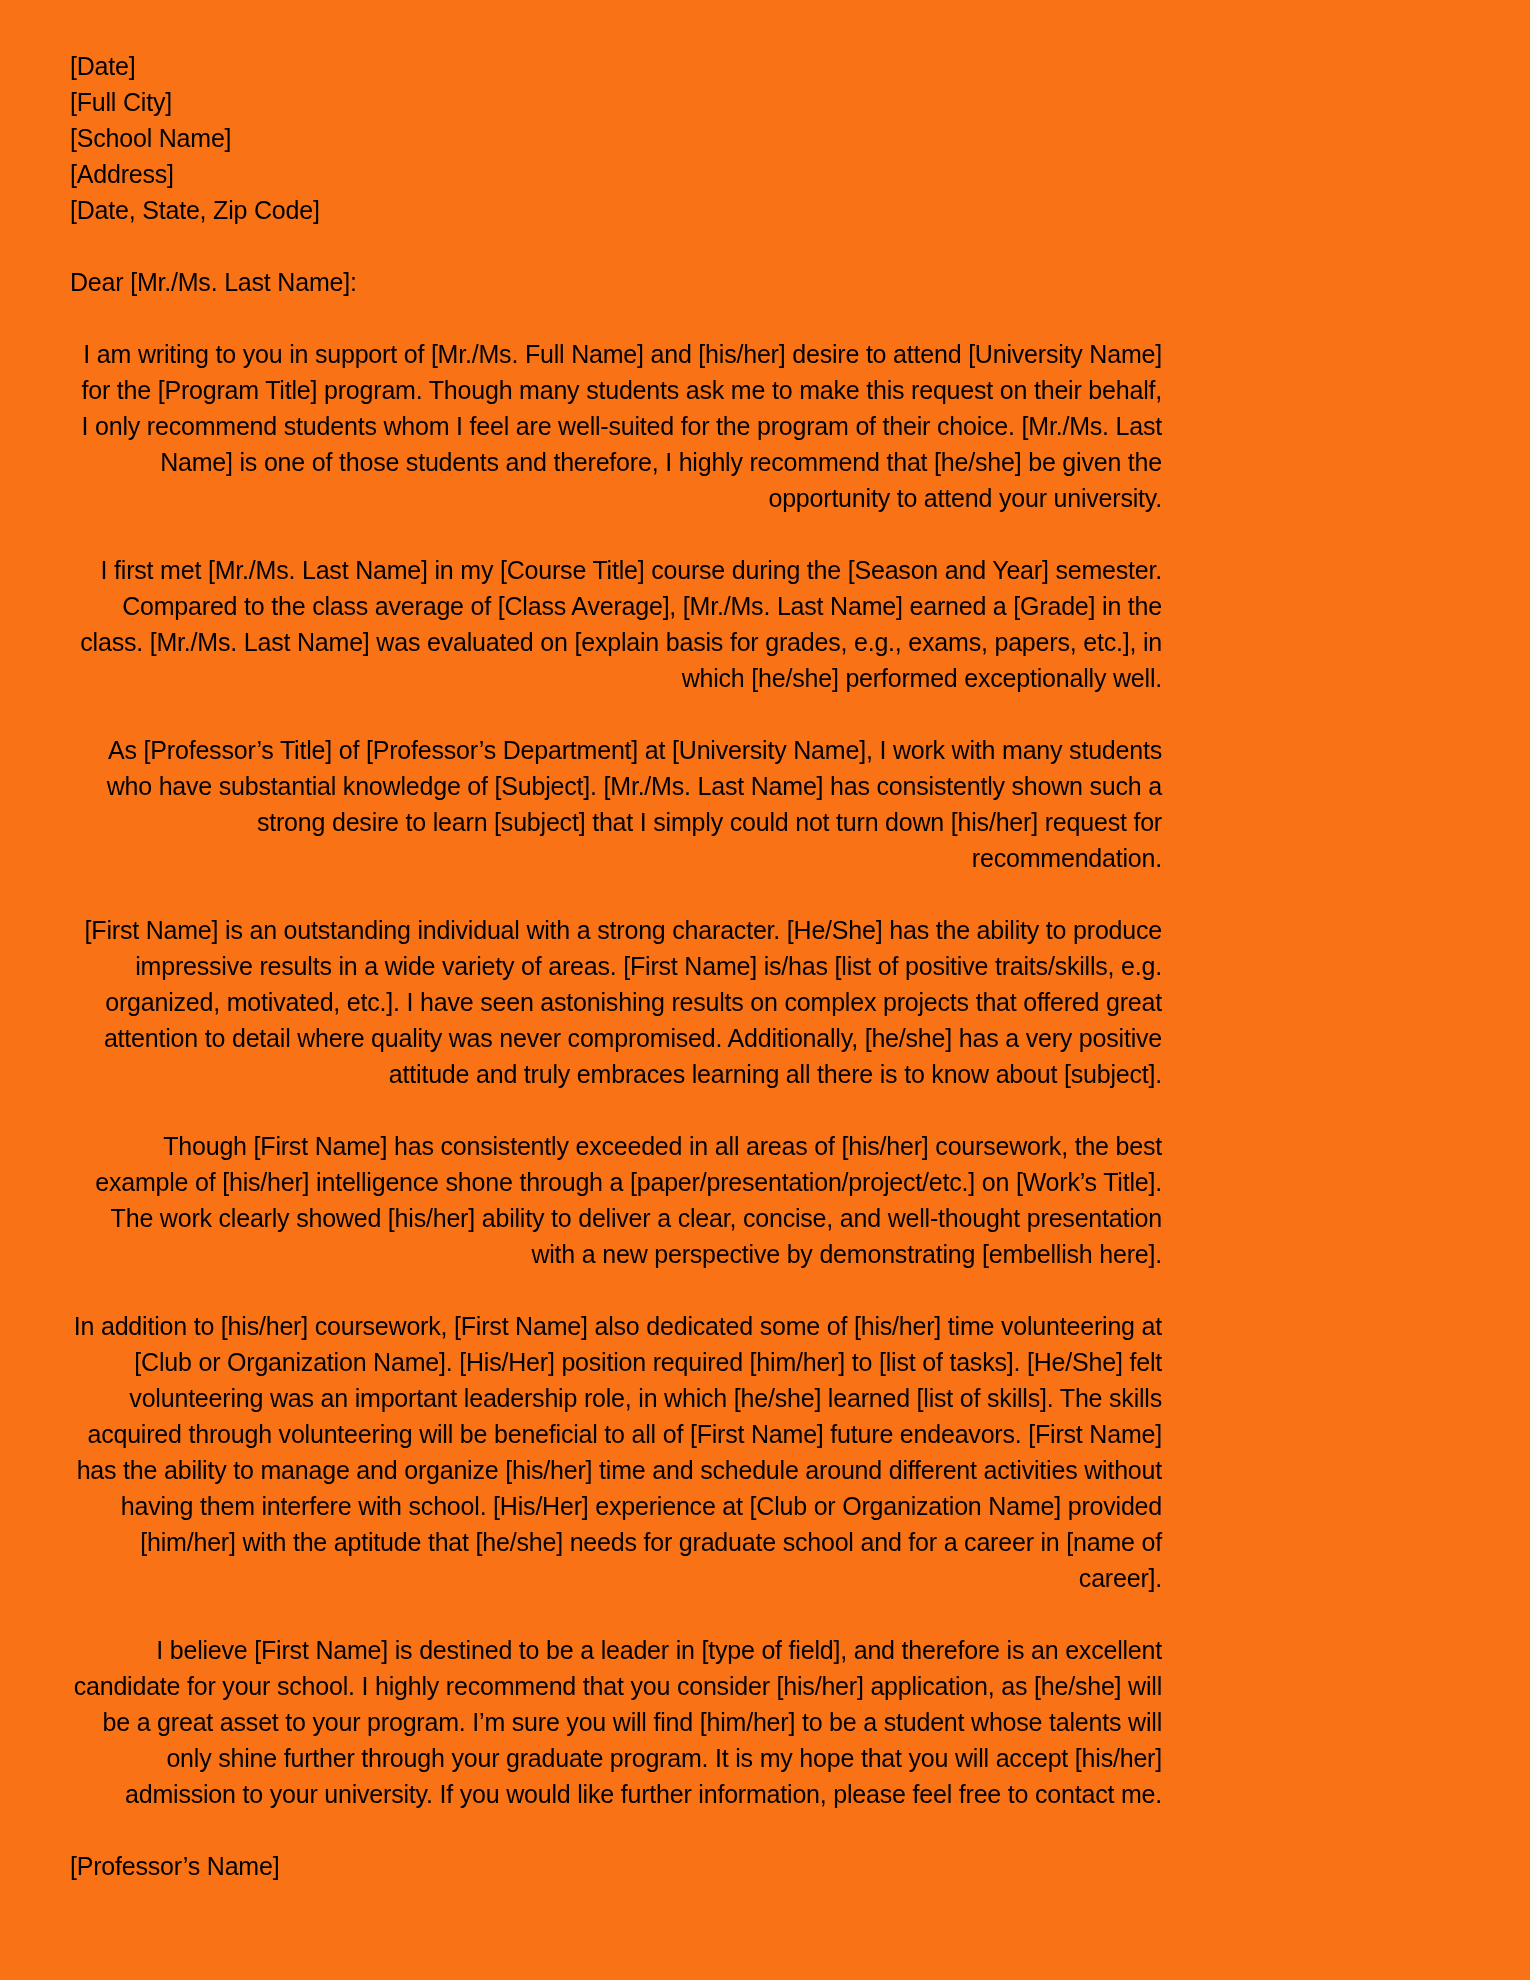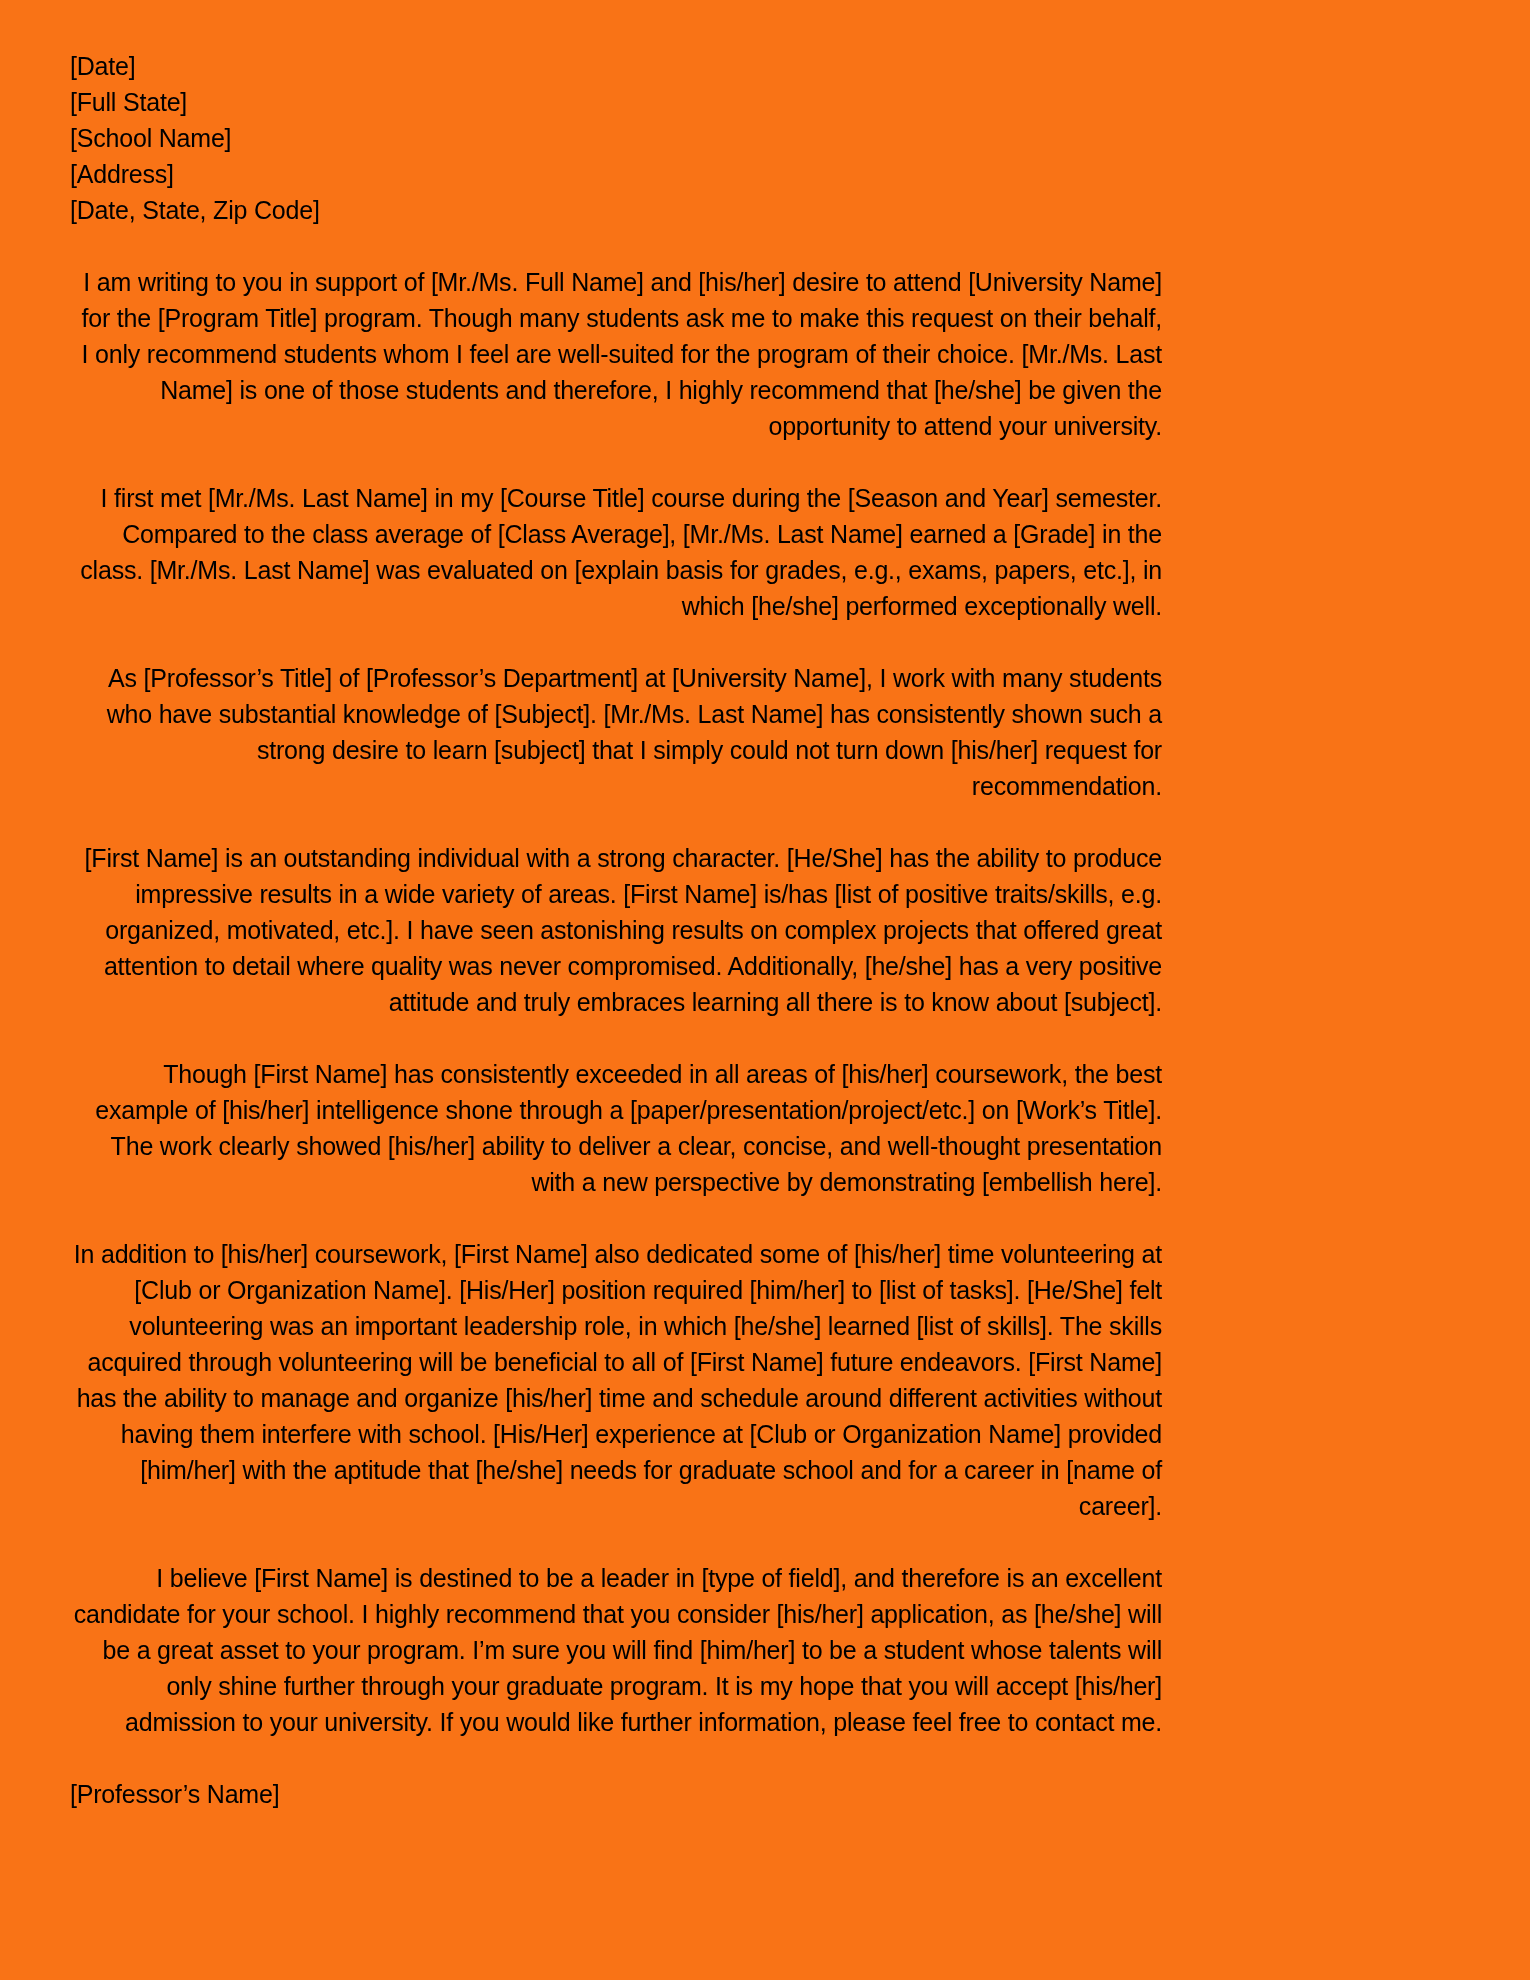--- a/index.html
+++ b/index.html
@@ -35,26 +35,29 @@
     margin: 0;
   }
 </style>
 </head>
 <body>
 
 <div class="page">
 
   <div class="block">
     <div class="line">[Date]</div>
-    <div class="line">[Full State]</div>
+    <div class="line">[Full City]</div>
     <div class="line">[School Name]</div>
     <div class="line">[Address]</div>
     <div class="line">[Date, State, Zip Code]</div>
   </div>
 
+  <div class="block">
+    <div class="line">Dear [Mr./Ms. Last Name]:</div>
+  </div>
 
   <p class="para">I am writing to you in support of [Mr./Ms. Full Name] and [his/her] desire to attend [University Name] for the [Program Title] program. Though many students ask me to make this request on their behalf, I only recommend students whom I feel are well-suited for the program of their choice. [Mr./Ms. Last Name] is one of those students and therefore, I highly recommend that [he/she] be given the opportunity to attend your university.</p>
   <p class="para">I first met [Mr./Ms. Last Name] in my [Course Title] course during the [Season and Year] semester. Compared to the class average of [Class Average], [Mr./Ms. Last Name] earned a [Grade] in the class. [Mr./Ms. Last Name] was evaluated on [explain basis for grades, e.g., exams, papers, etc.], in which [he/she] performed exceptionally well.</p>
   <p class="para">As [Professor’s Title] of [Professor’s Department] at [University Name], I work with many students who have substantial knowledge of [Subject]. [Mr./Ms. Last Name] has consistently shown such a strong desire to learn [subject] that I simply could not turn down [his/her] request for recommendation.</p>
   <p class="para">[First Name] is an outstanding individual with a strong character. [He/She] has the ability to produce impressive results in a wide variety of areas. [First Name] is/has [list of positive traits/skills, e.g. organized, motivated, etc.]. I have seen astonishing results on complex projects that offered great attention to detail where quality was never compromised. Additionally, [he/she] has a very positive attitude and truly embraces learning all there is to know about [subject].</p>
   <p class="para">Though [First Name] has consistently exceeded in all areas of [his/her] coursework, the best example of [his/her] intelligence shone through a [paper/presentation/project/etc.] on [Work’s Title]. The work clearly showed [his/her] ability to deliver a clear, concise, and well-thought presentation with a new perspective by demonstrating [embellish here].</p>
   <p class="para">In addition to [his/her] coursework, [First Name] also dedicated some of [his/her] time volunteering at [Club or Organization Name]. [His/Her] position required [him/her] to [list of tasks]. [He/She] felt volunteering was an important leadership role, in which [he/she] learned [list of skills]. The skills acquired through volunteering will be beneficial to all of [First Name] future endeavors. [First Name] has the ability to manage and organize [his/her] time and schedule around different activities without having them interfere with school. [His/Her] experience at [Club or Organization Name] provided [him/her] with the aptitude that [he/she] needs for graduate school and for a career in [name of career].</p>
   <p class="para">I believe [First Name] is destined to be a leader in [type of field], and therefore is an excellent candidate for your school. I highly recommend that you consider [his/her] application, as [he/she] will be a great asset to your program. I’m sure you will find [him/her] to be a student whose talents will only shine further through your graduate program. It is my hope that you will accept [his/her] admission to your university. If you would like further information, please feel free to contact me.</p>
 
   <div class="sig">

